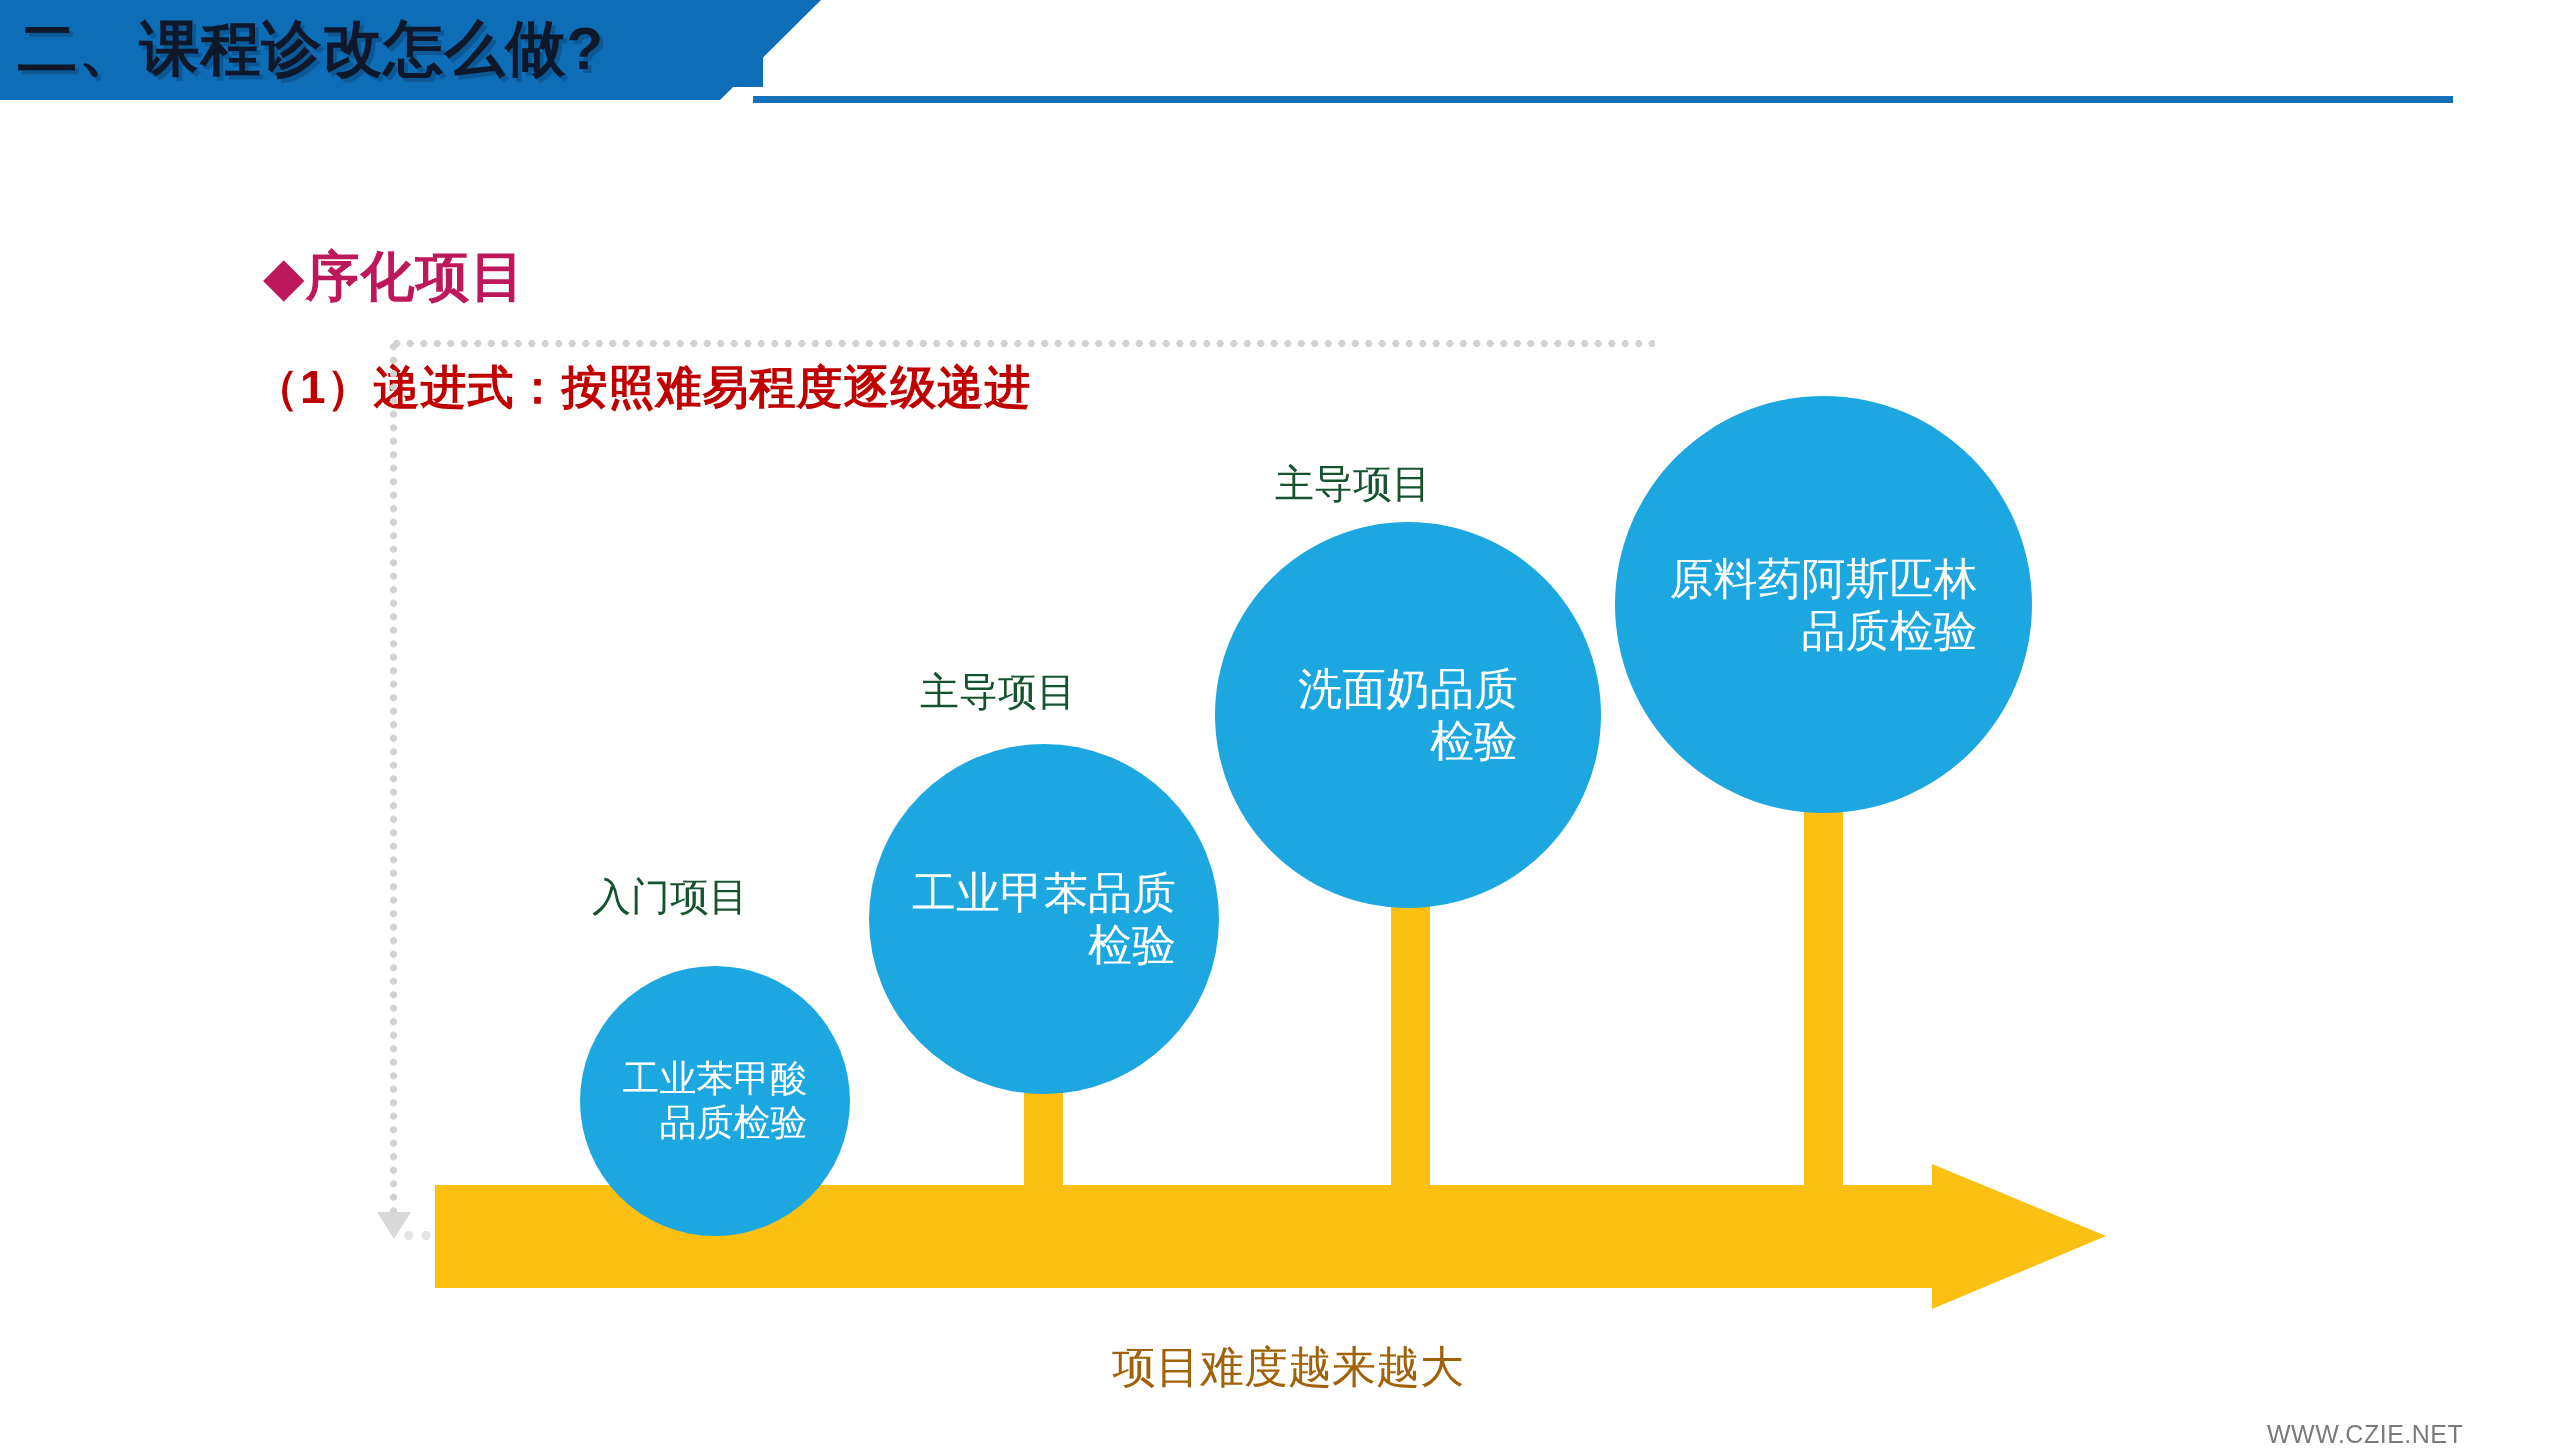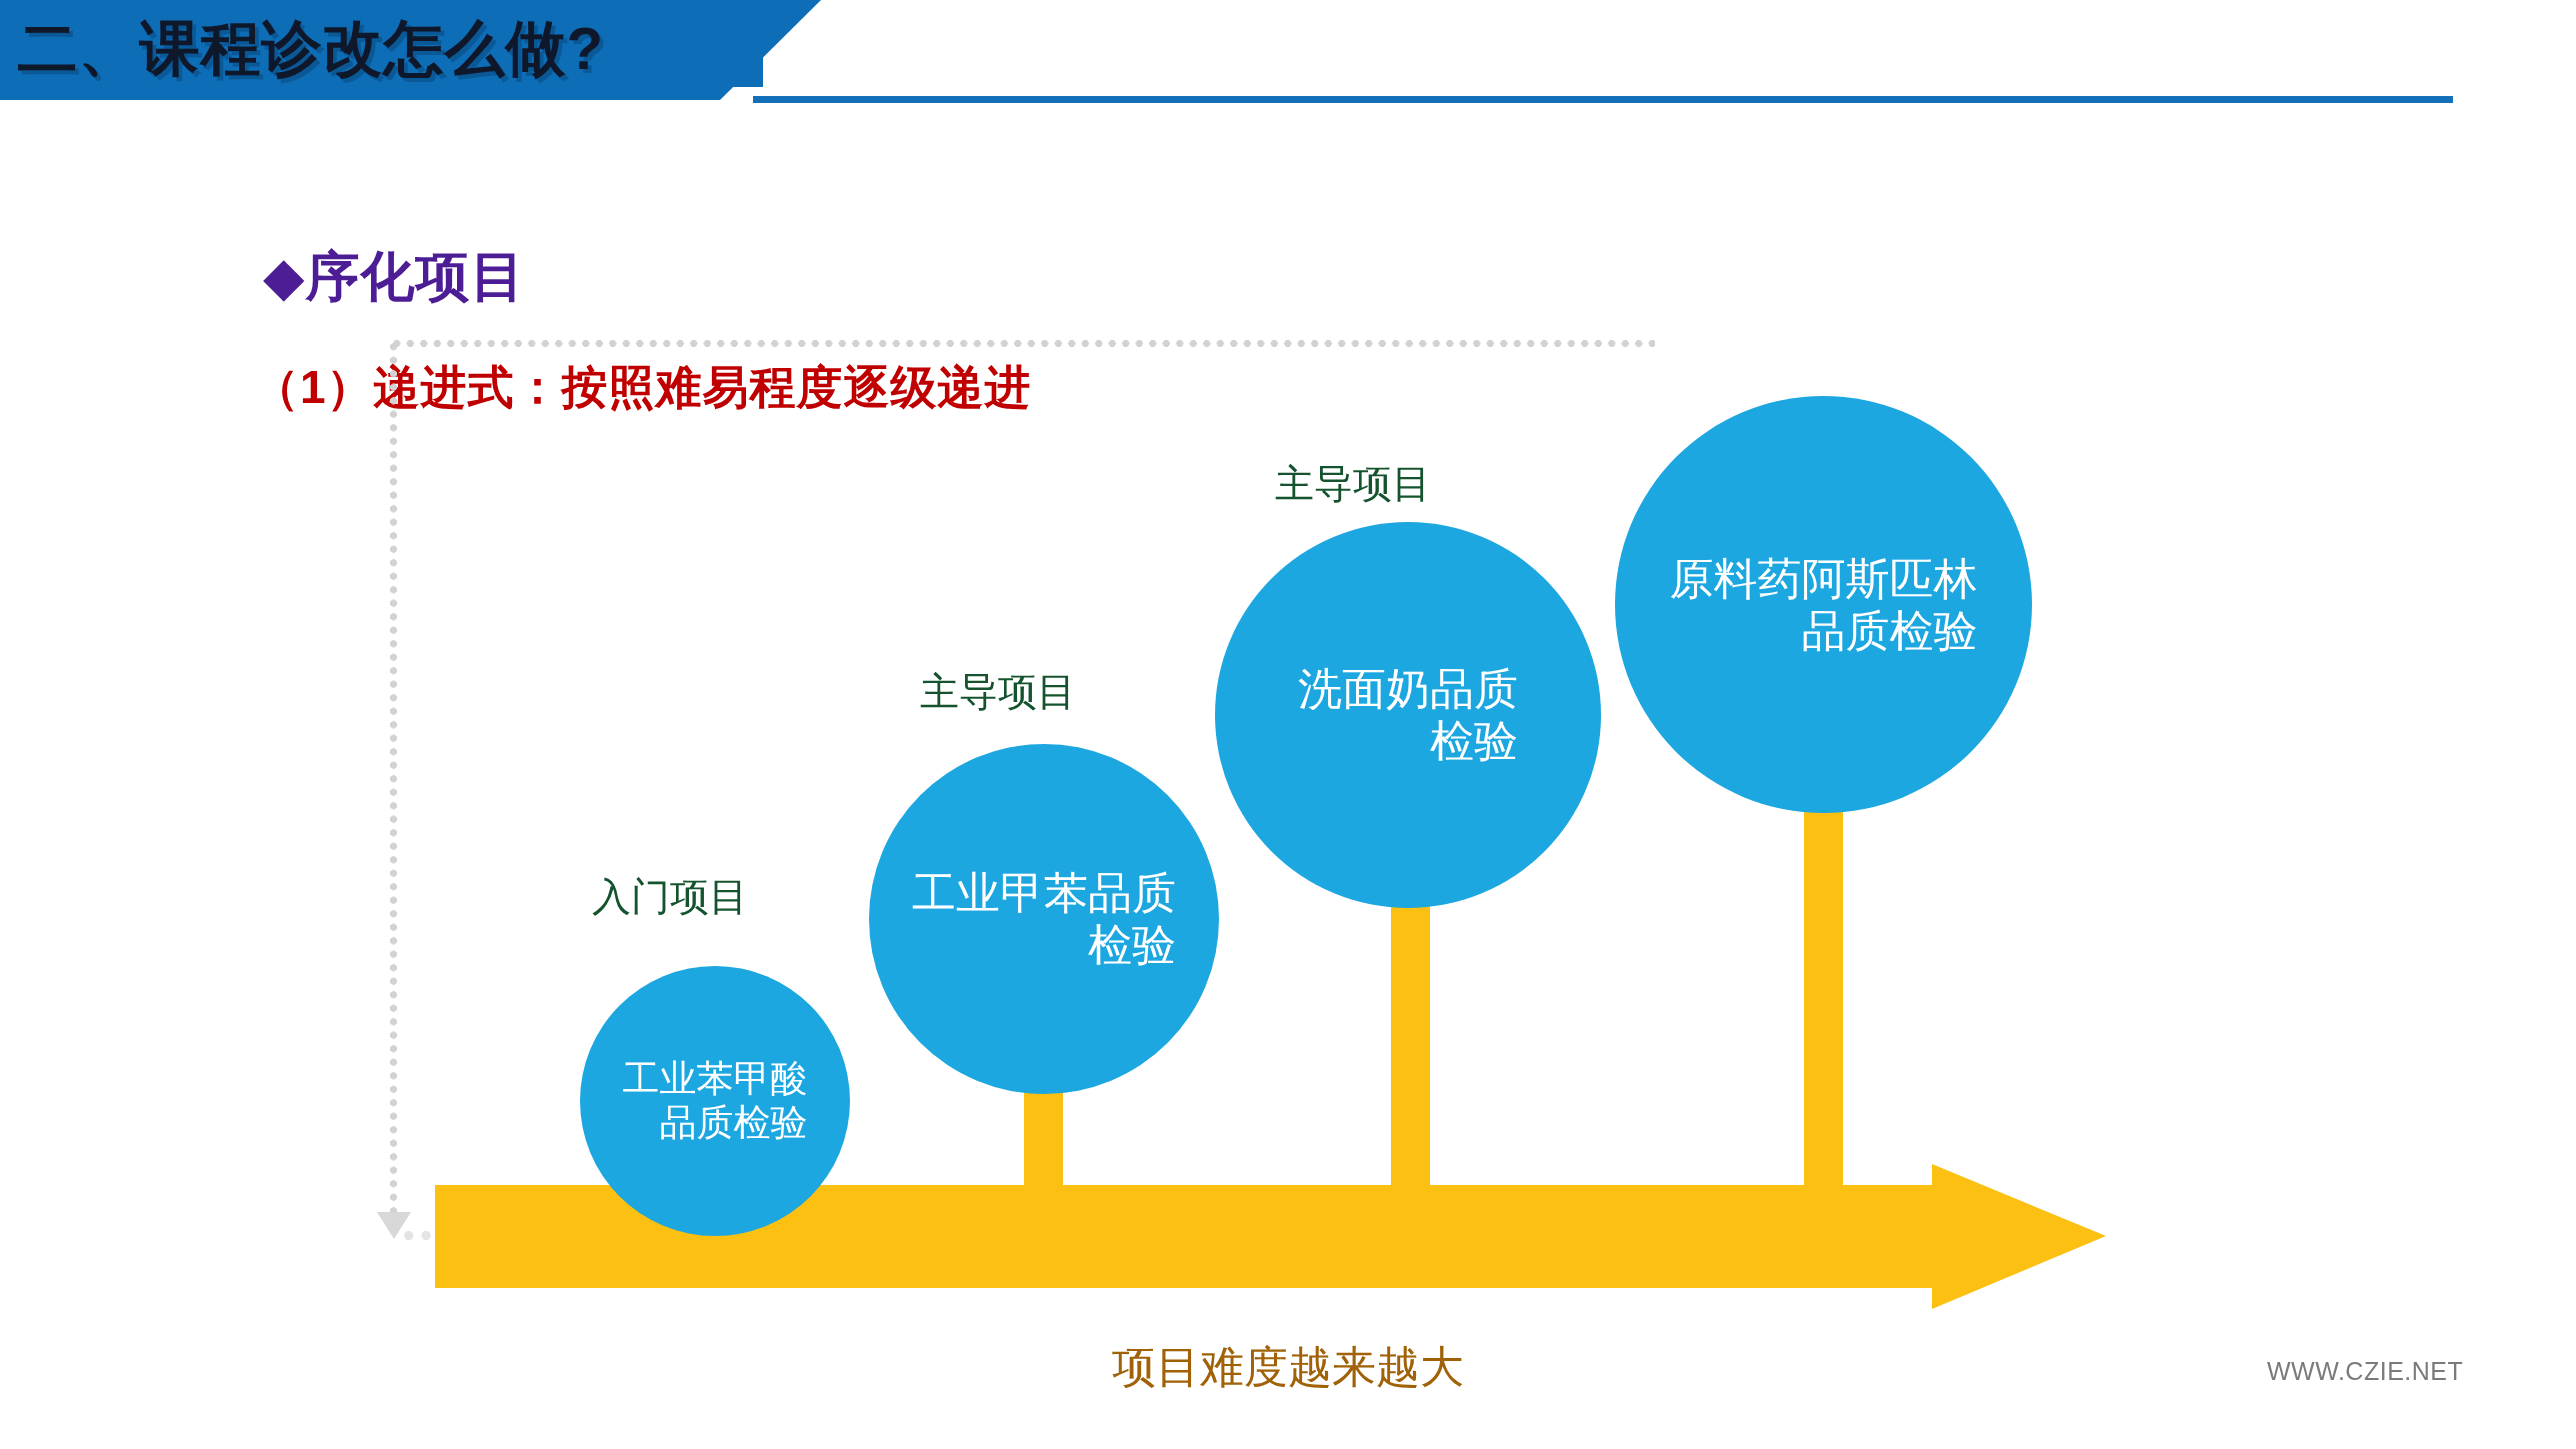--- a/index.html
+++ b/index.html
@@ -61,21 +61,21 @@
     z-index: 1;
   }
 
   
   #section-heading {
     position: absolute;
     left: 263px;
     top: 241px;
     font-size: 54px;
     font-weight: bold;
-    color: #4c1d95;
+    color: #be185d;
     white-space: nowrap;
     letter-spacing: 1px;
   }
   #section-subheading {
     position: absolute;
     left: 253px;
     top: 357px;
     font-size: 46px;
     font-weight: bold;
     color: #C00000;
@@ -205,21 +205,21 @@
 
   
   #step-4-circle { left: 1615px; top: 396px; width: 417px; height: 417px; font-size: 44px; }
   #step-4-stem   { left: 1804px; top: 666px; width: 39px; height: 565px; }
   #step-4-head   { left: 1793px; top: 626px; border-left: 31px solid transparent; border-right: 31px solid transparent; border-bottom: 48px solid #FCC012; }
 
   
   #watermark {
     position: absolute;
     left: 2267px;
-    top: 1357px;
+    top: 1420px;
     font-size: 25px;
     color: #7A7A7A;
     letter-spacing: 0.5px;
     white-space: nowrap;
   }
 </style>
 </head>
 <body>
 
 <div id="header-rule"></div>

